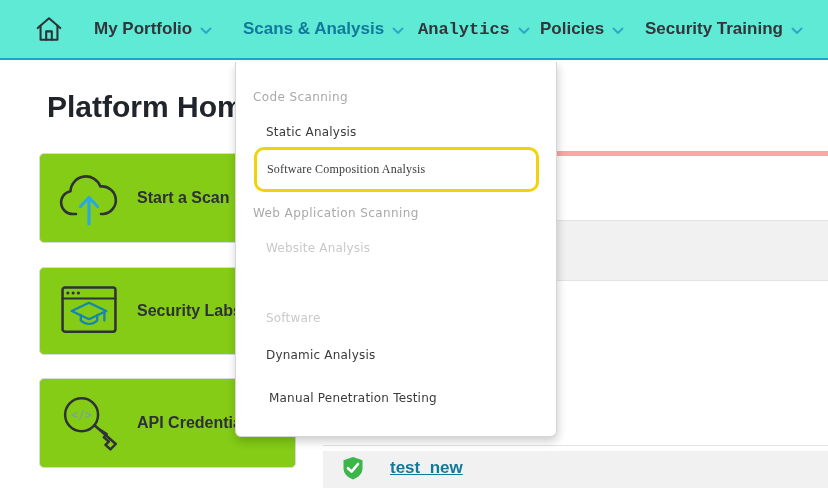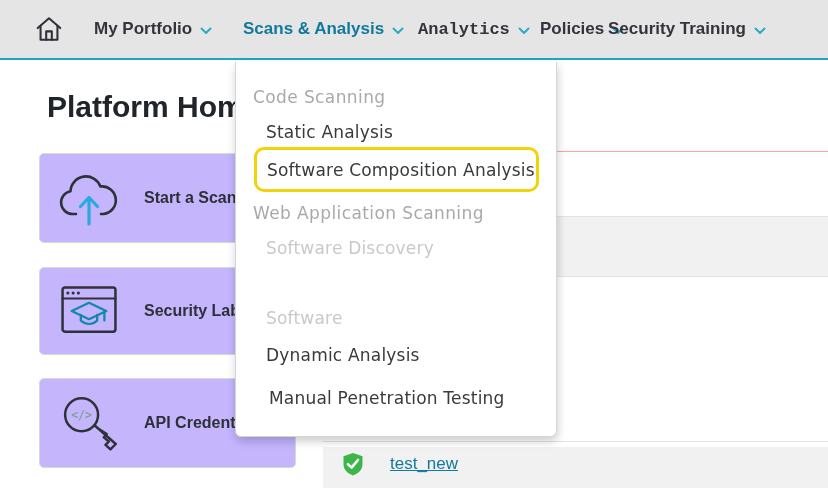--- a/index.html
+++ b/index.html
@@ -5,62 +5,62 @@
   * { margin:0; padding:0; box-sizing:border-box; }
   html,body { width:828px; height:488px; }
   body {
     position:relative; overflow:hidden; background:#ffffff;
     font-family:"Liberation Sans", sans-serif;
   }
 
   
   .navbar {
     position:absolute; left:0; top:0; width:828px; height:60px;
-    background:#e5e5e5; border-bottom:2px solid #1ba6c6; z-index:5;
+    background:#5eead4; border-bottom:2px solid #1ba6c6; z-index:5;
   }
   .nav-home {
     position:absolute; left:34px; top:0; height:58px;
     display:flex; align-items:center; cursor:pointer;
   }
   .nav-item {
     position:absolute; top:0; height:58px;
     display:flex; align-items:center; gap:8px;
     font-size:17px; font-weight:bold; color:#33343c; cursor:pointer;
     white-space:nowrap;
   }
   .nav-item.active { color:#11799b; }
   .nav-item .chev { display:block; margin-top:3px; }
   #nav-portfolio { left:94px; }
   #nav-scans     { left:243px; }
   #nav-analytics { left:418px;font-family:Liberation Mono, monospace; }
   #nav-policies  { left:540px; }
-  #nav-training  { left:608px; }
+  #nav-training  { left:645px; }
 
   
   .page-title {
     position:absolute; left:47px; top:90px; z-index:1;
     font-size:30px; font-weight:bold; color:#20242b; white-space:nowrap;
   }
 
   
   .card {
     position:absolute; left:39px; width:257px; z-index:2;
-    background:#c4b5fd; border:1px solid #d9d9d9; border-radius:5px;
-    display:flex; align-items:center; cursor:pointer;gap:7px;
+    background:#84cc16; border:1px solid #d9d9d9; border-radius:5px;
+    display:flex; align-items:center; cursor:pointer;
   }
   #card-start-scan  { top:153px; height:90px; }
   #card-sec-labs    { top:267px; height:88px; }
   #card-api-creds   { top:378px; height:90px; }
   .icon-box { width:97px; display:flex; justify-content:center; align-items:center; }
   .card-label { font-size:16px; font-weight:bold; color:#2e3038; white-space:nowrap; }
 
   
   .table-area {
     position:absolute; left:323px; right:0; top:151px; bottom:0;
-    border-top:1px solid #fca5a5; z-index:0;
+    border-top:5px solid #fca5a5; z-index:0;font-weight:bold;
   }
   .row-gray-mid {
     position:absolute; left:0; right:0; top:64px; height:61px;
     background:#f1f1f1; border-top:1px solid #e3e3e3; border-bottom:1px solid #e3e3e3;
   }
   .row-divider {
     position:absolute; left:0; right:0; top:289px; height:1px; background:#e3e3e3;
   }
   .row-gray-bottom {
     position:absolute; left:0; right:0; top:295px; bottom:0; background:#f1f1f1;
@@ -71,33 +71,33 @@
     font-size:17px; color:#11799b; text-decoration:underline; cursor:pointer;
     white-space:nowrap;
   }
 
   
   .dropdown {
     position:absolute; left:235px; top:62px; width:322px; height:375px; z-index:10;
     background:#fff; border:1px solid #d5d5d5; border-top:none;
     border-radius:0 0 6px 6px;
     box-shadow:0 5px 10px rgba(0,0,0,.14), 3px 3px 8px rgba(0,0,0,.06);
-    font-family:"DejaVu Sans", sans-serif; font-size:17px;
+    font-family:"DejaVu Sans", sans-serif; font-size:12px;
   }
   .menu-el { position:absolute; white-space:nowrap; line-height:22px; height:22px; }
   .menu-header { color:#a9a9a9; letter-spacing:.4px; left:17px; }
   .menu-item   { color:#3a3a3a; letter-spacing:.2px; left:30px; cursor:pointer;text-align:right; }
   .menu-item.top { left:17px;margin-left:16px; }
   .menu-item.disabled { color:#c9c9c9; cursor:default; }
   .focus-box {
     position:absolute; left:18px; top:85px; width:285px; height:45px;
     border:3px solid #f2d20b; border-radius:10px;
     display:flex; align-items:center; padding-left:10px; cursor:pointer;
   }
-  .focus-box span { color:#3a3a3a; letter-spacing:.2px; white-space:nowrap; }
+  .focus-box span { color:#3a3a3a; letter-spacing:.2px; white-space:nowrap;font-family:Liberation Serif, serif; }
 </style>
 </head>
 <body>
 
 <header class="navbar">
   <div class="nav-home">
     <svg width="30" height="30" viewBox="0 0 32 32" fill="none" stroke="#2f3138" stroke-width="2.2" stroke-linecap="round" stroke-linejoin="round">
       <path d="M4 15 L16 4.5 L28 15"></path>
       <path d="M7 12.5 V27.5 H25 V12.5"></path>
       <path d="M13 27.5 V18.5 H19 V27.5"></path>
@@ -195,17 +195,17 @@
 
 <div class="dropdown">
   <div class="menu-el menu-header" style="top:24px">Code Scanning</div>
   <div class="menu-el menu-item" style="top:59px">Static Analysis</div>
 
   <div class="focus-box">
     <span>Software Composition Analysis</span>
   </div>
 
   <div class="menu-el menu-header" style="top:140px">Web Application Scanning</div>
-  <div class="menu-el menu-item disabled" style="top:175px">Software Discovery</div>
+  <div class="menu-el menu-item disabled" style="top:175px">Website Analysis</div>
   <div class="menu-el menu-item disabled" style="top:245px">Software</div>
   <div class="menu-el menu-item" style="top:282px">Dynamic Analysis</div>
   <div class="menu-el menu-item top" style="top:325px">Manual Penetration Testing</div>
 </div>
 
 </body></html>

